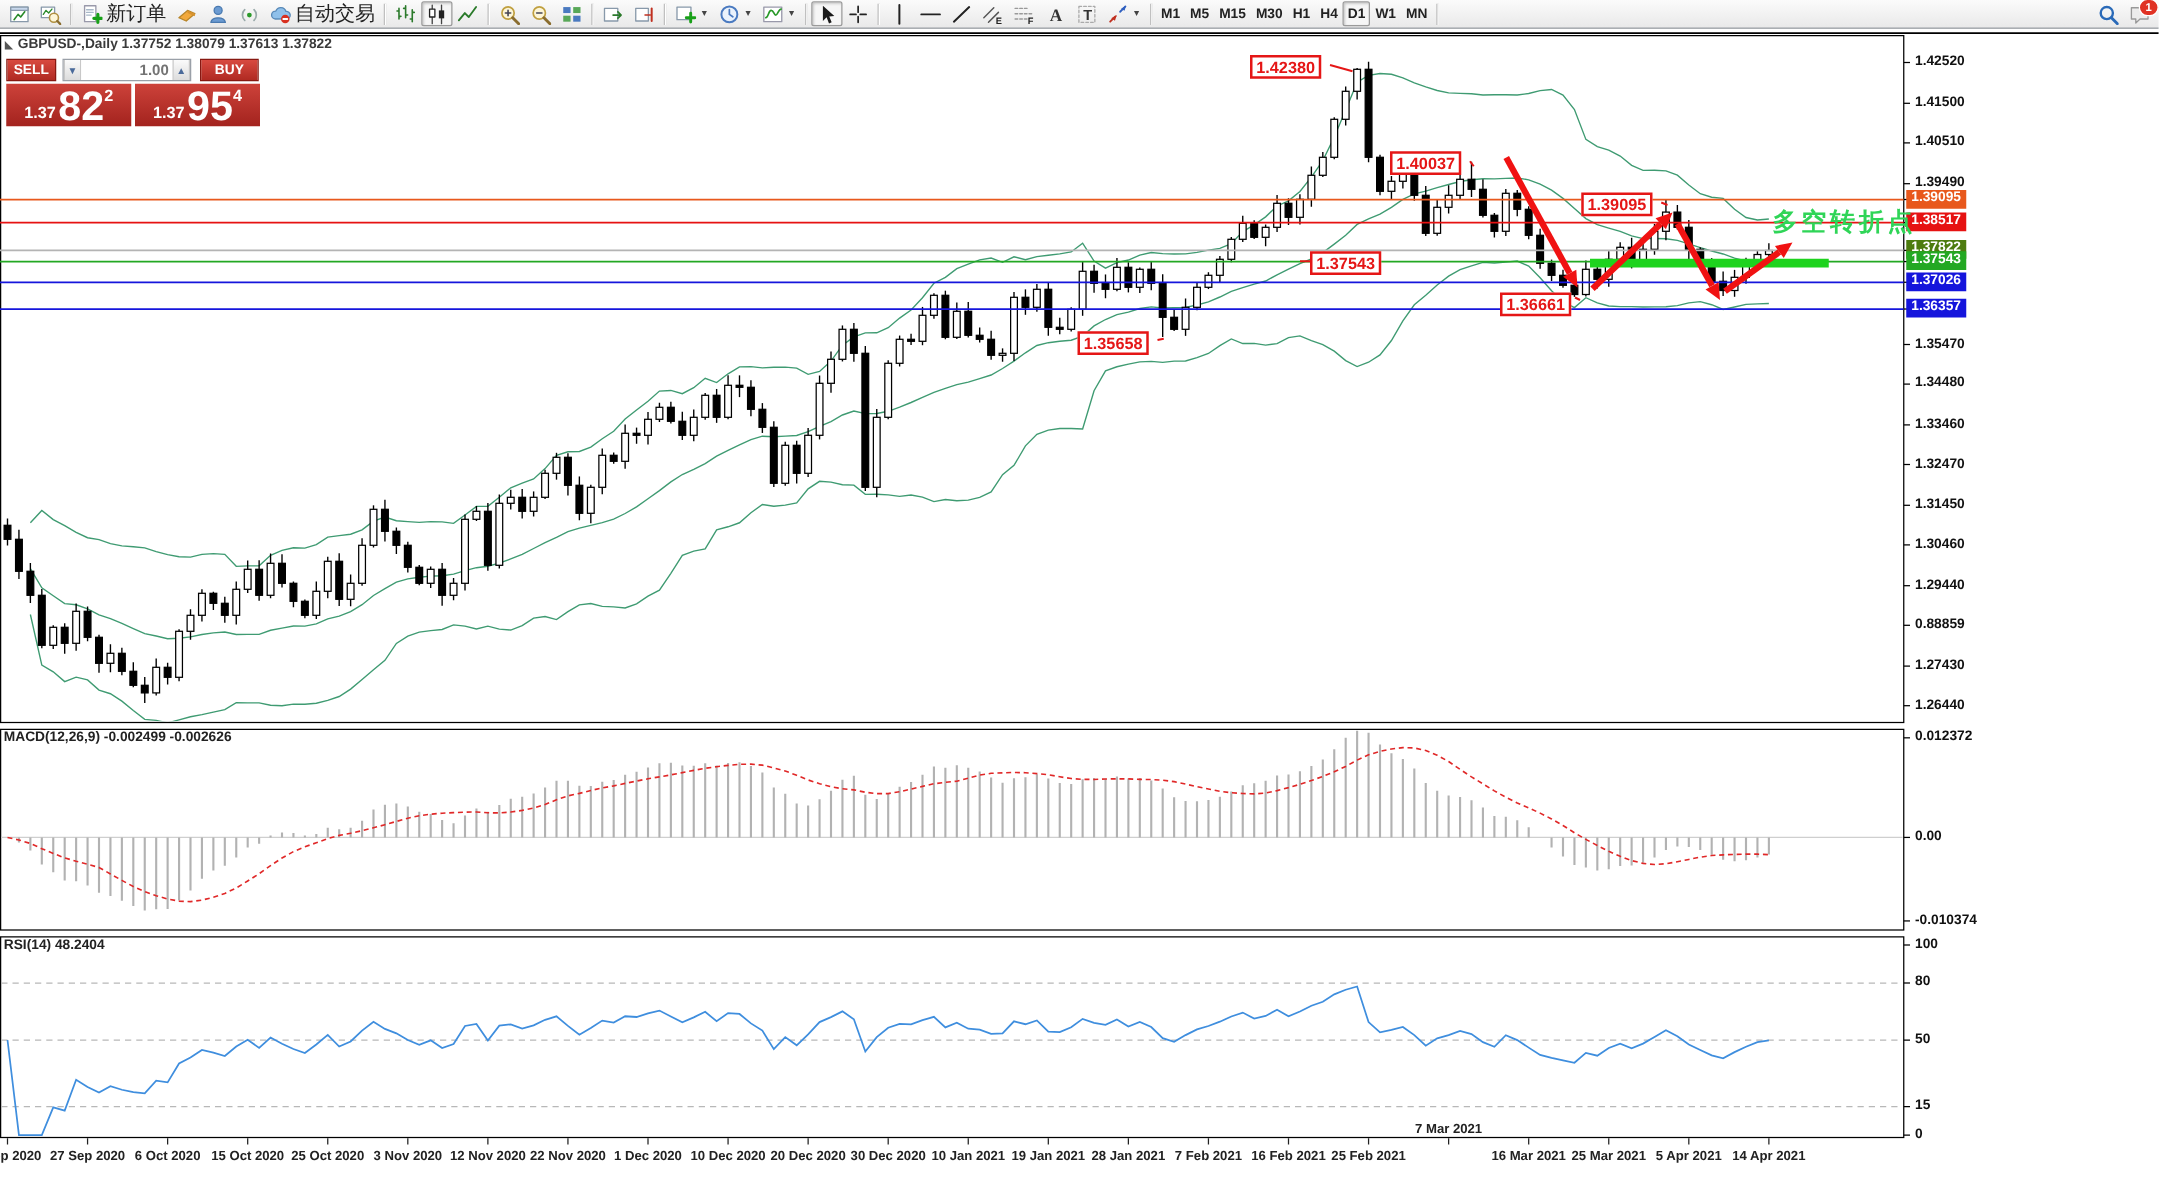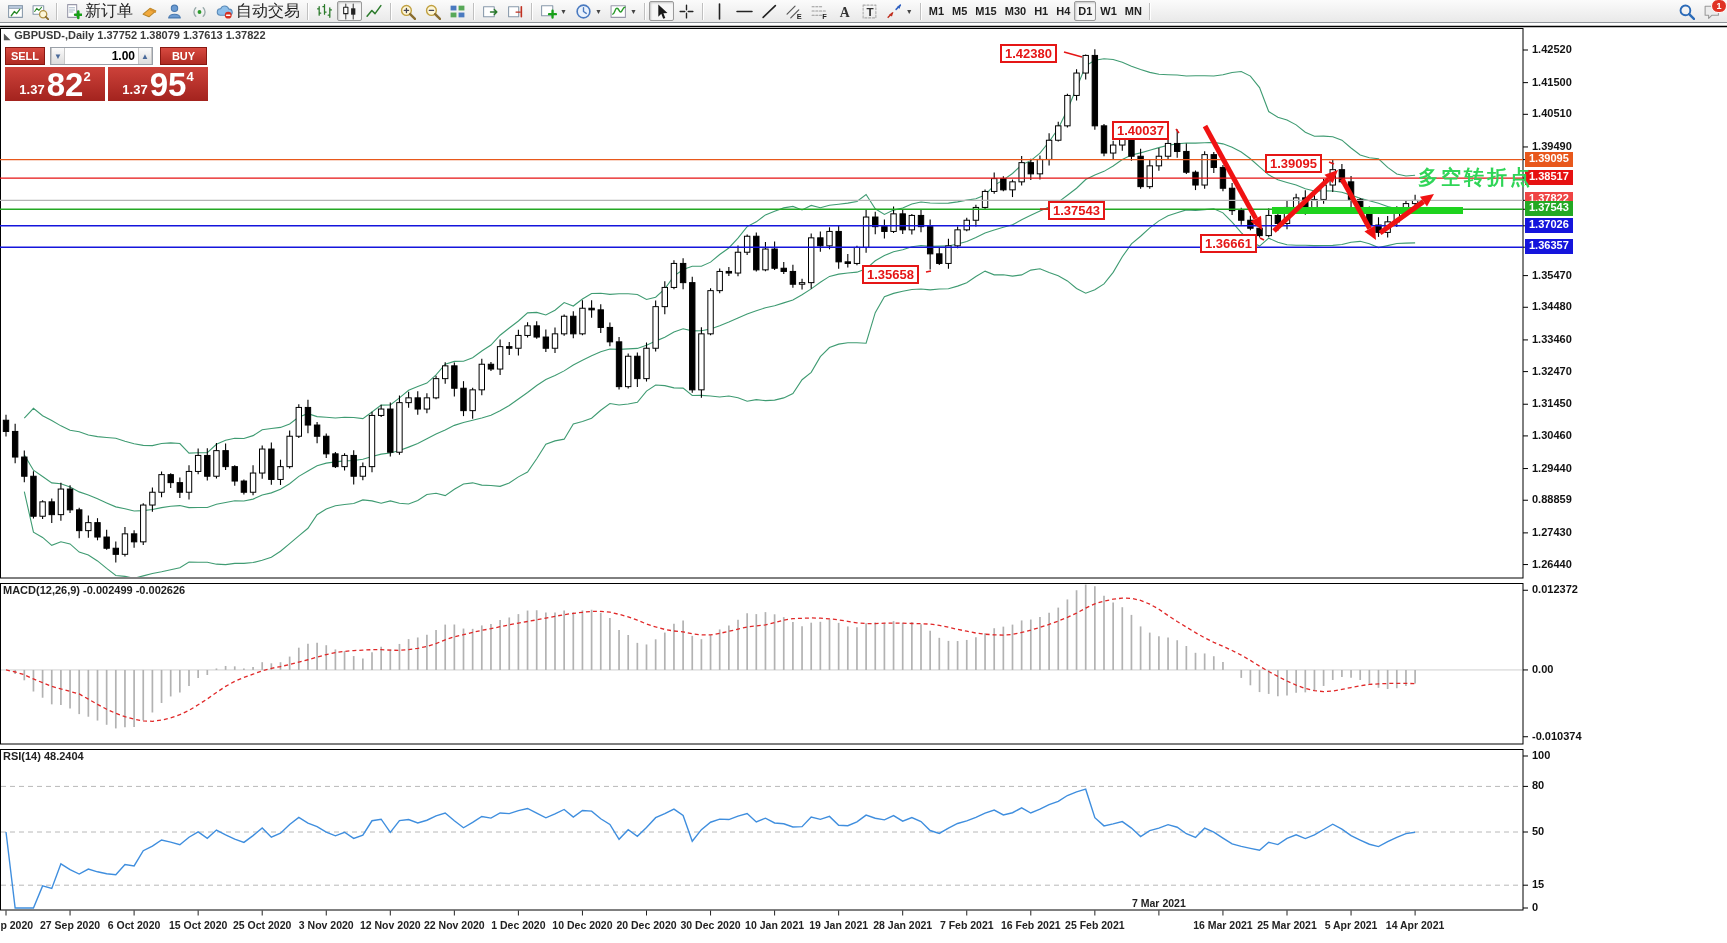--- a/index.html
+++ b/index.html
@@ -40,21 +40,21 @@
   .tpanel{position:absolute;left:5px;top:47px;z-index:20;width:208px;}
   .tp-row1{display:flex;height:18px;align-items:stretch;}
   .tp-sell,.tp-buy{border:1px solid #871811;background:linear-gradient(#d84a40,#b02a22);
     color:#fff;font:700 11px "Liberation Sans",sans-serif;padding:0;}
   .tp-sell{width:40px;}
   .tp-buy{width:47px;margin-left:7px;}
   .tp-stepper{display:flex;margin-left:5px;border:1px solid #9aa0a8;background:#fff;width:101px;}
   .tp-dn,.tp-up{width:14px;border:none;background:linear-gradient(#fbfbfb,#dcdcdc);
     color:#4a6a9a;font-size:8px;padding:0;border-left:1px solid #c8c8c8;border-right:1px solid #c8c8c8;}
   .tp-vol{flex:1;width:60px;border:none;outline:none;text-align:right;
-    font:600 12px "Liberation Sans",sans-serif;color:#000000;padding:0 3px;}
+    font:600 12px "Liberation Sans",sans-serif;color:#737373;padding:0 3px;}
   .tp-row2{display:flex;margin-top:2px;gap:3px;}
   .tp-price{width:100px;height:34px;background:linear-gradient(#cd423a,#a3231e);color:#fff;
     display:flex;align-items:flex-end;justify-content:center;padding-bottom:2px;box-sizing:border-box;}
   .tp-small{font:700 13px/18px "Liberation Sans",sans-serif;margin-right:2px;}
   .tp-big{font:700 33px/29px "Liberation Sans",sans-serif;}
   .tp-sup{font:700 13px/14px "Liberation Sans",sans-serif;align-self:flex-start;margin-top:3px;}
 </style>
 </head>
 <body>
 
@@ -960,21 +960,21 @@
     <div class="axis-tick-label" style="top: 332.92px;">1.33460</div>
     <div class="axis-tick-label" style="top: 364.6px;">1.32470</div>
     <div class="axis-tick-label" style="top: 397.24px;">1.31450</div>
     <div class="axis-tick-label" style="top: 428.92px;">1.30460</div>
     <div class="axis-tick-label" style="top: 461.56px;">1.29440</div>
     <div class="axis-tick-label" style="top: 493.24px;">0.88859</div>
     <div class="axis-tick-label" style="top: 525.88px;">1.27430</div>
     <div class="axis-tick-label" style="top: 557.56px;">1.26440</div>
     <div class="axis-badge" style="top: 151.6px; background: rgb(232, 88, 28);">1.39095</div>
     <div class="axis-badge" style="top: 170.096px; background: rgb(230, 18, 18);">1.38517</div>
-    <div class="axis-badge" style="top: 192.336px; background: #ef4444;">1.37822</div>
+    <div class="axis-badge" style="top: 192.336px; background: #4d7c0f;">1.37822</div>
     <div class="axis-badge" style="top: 201.264px; background: rgb(35, 168, 35);">1.37543</div>
     <div class="axis-badge" style="top: 217.808px; background: rgb(21, 21, 220);">1.37026</div>
     <div class="axis-badge" style="top: 239.216px; background: rgb(21, 21, 220);">1.36357</div>
     <div class="plabel" style="left: 1000px; top: 44px;">1.42380</div>
     <div class="plabel" style="left: 1112px; top: 121px;">1.40037</div>
     <div class="plabel" style="left: 1265px; top: 154px;">1.39095</div>
     <div class="plabel" style="left: 1048px; top: 201px;">1.37543</div>
     <div class="plabel" style="left: 1200px; top: 234px;">1.36661</div>
     <div class="plabel" style="left: 862px; top: 265px;">1.35658</div>
     <div class="axis-tick-label" style="top: 583.264px;">0.012372</div>

